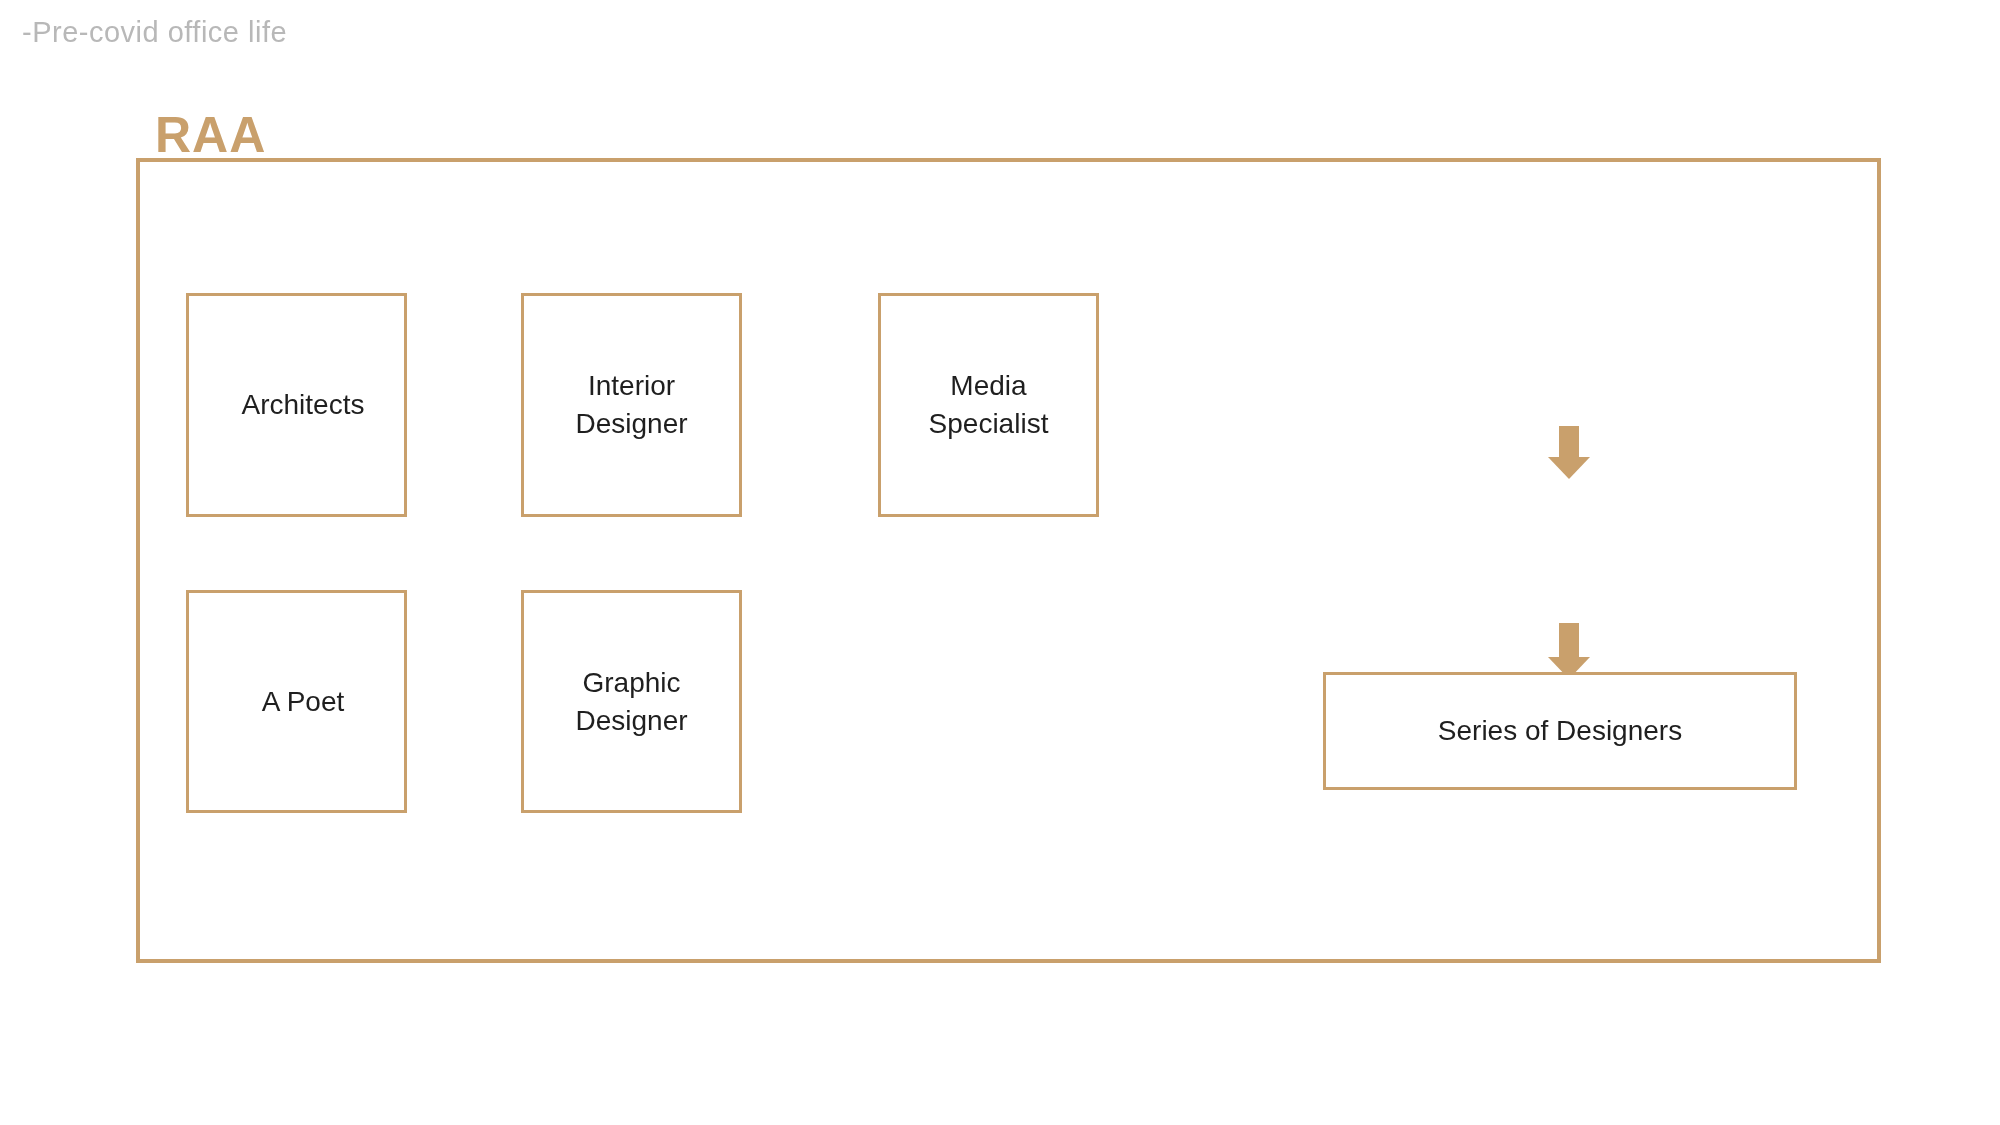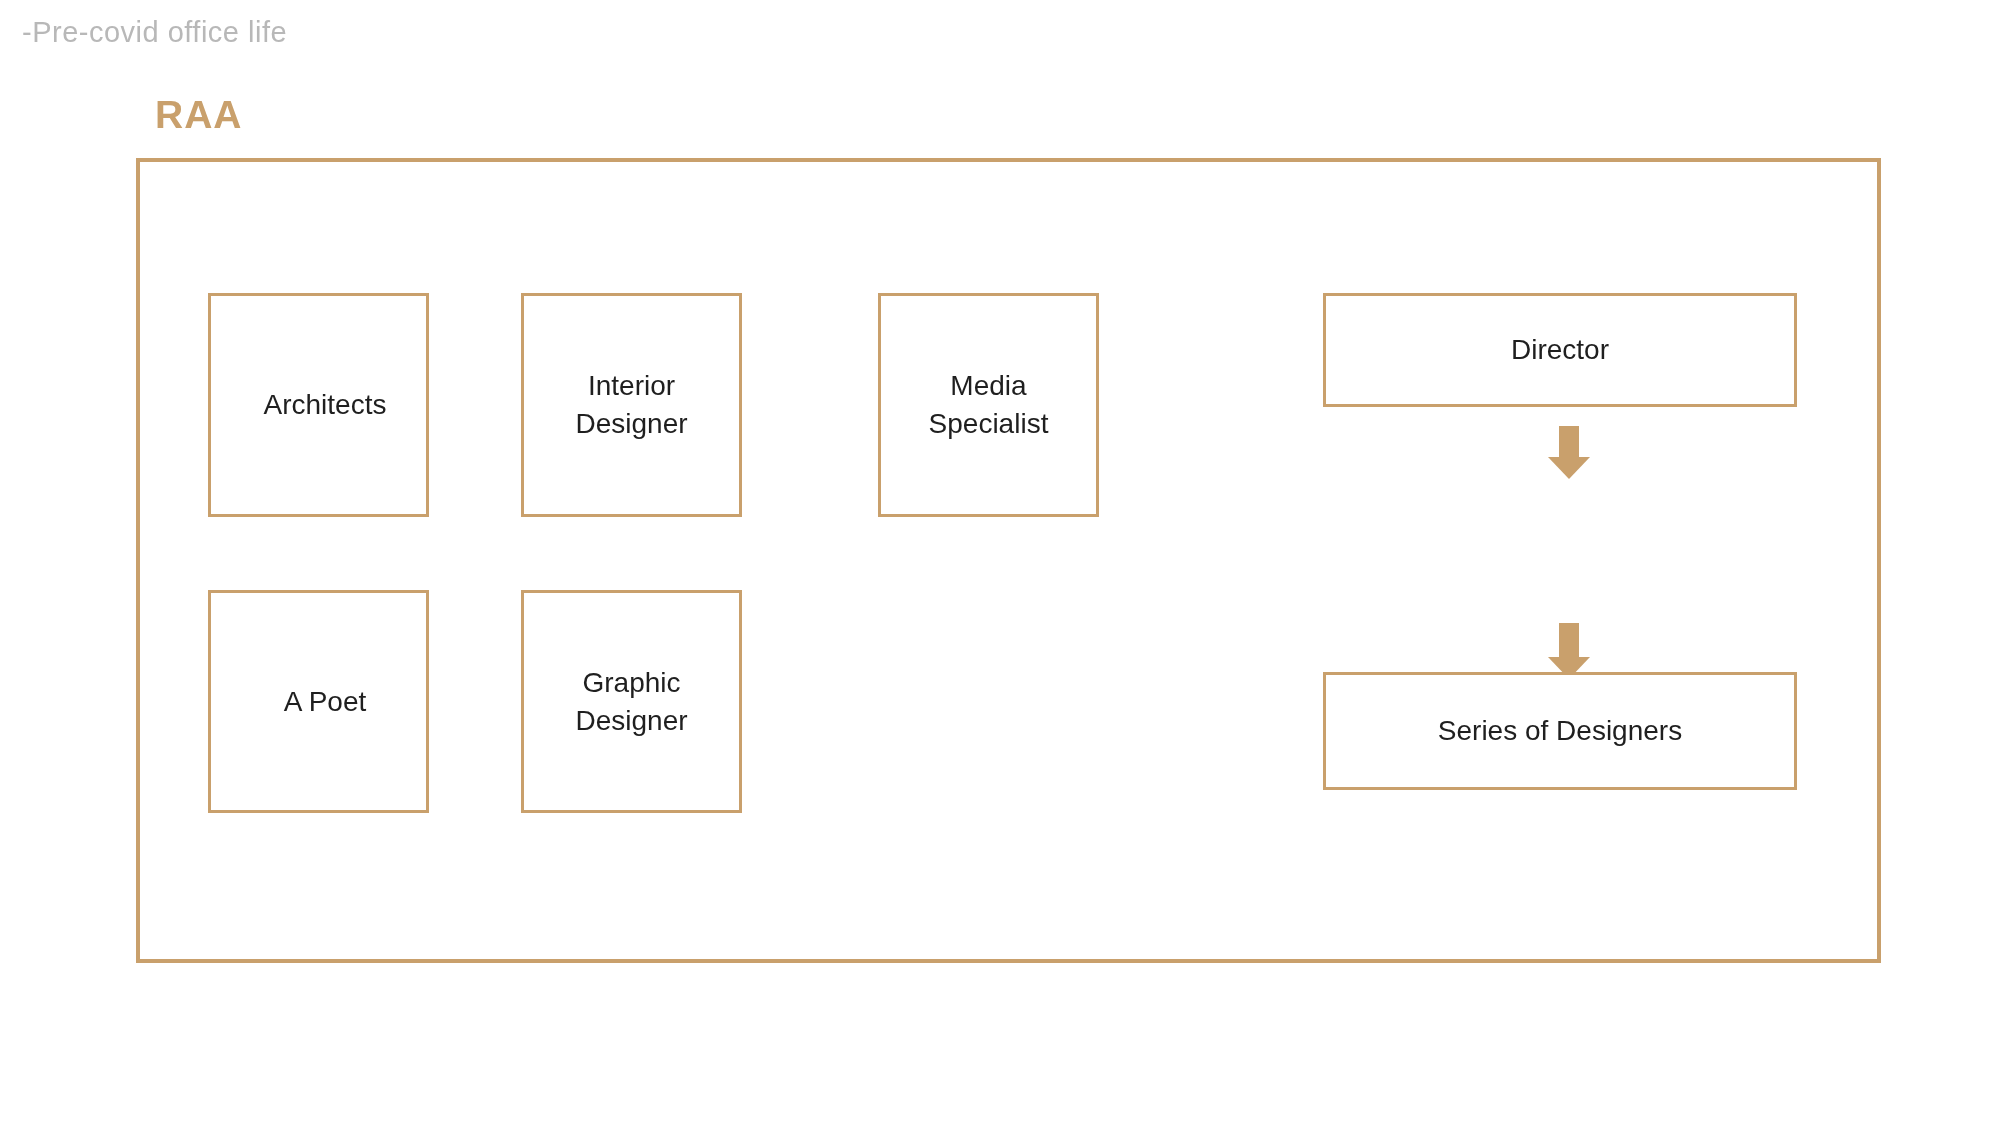--- a/index.html
+++ b/index.html
@@ -17,22 +17,22 @@
   }
   .caption{
     position:absolute;
     left:22px;top:16px;
     font-size:29px;
     letter-spacing:0.5px;
     color:var(--caption-gray);
   }
   .raa-title{
     position:absolute;
-    left:155px;top:95px;
-    font-size:39px;
+    left:155px;top:110px;
+    font-size:50px;
     font-weight:bold;
     letter-spacing:1px;
     color:var(--tan);
     line-height:1;
   }
   .outer-frame{
     position:absolute;
     left:136px;top:158px;
     width:1745px;height:805px;
     border:4px solid var(--tan);
@@ -57,21 +57,21 @@
   }
   .box-label{
     font-size:28px;
     line-height:1.35;
     color:var(--text-dark);
     text-align:center;
     white-space:pre-line;
   }
   .row1{top:293px;height:224px;}
   .row2{top:590px;height:223px;}
-  .col1{left:208px;padding-left:13px;}
+  .col1{left:186px;padding-left:13px;}
   .col2{left:521px;}
   .col3{left:878px;}
   .lvl-director{top:293px;height:114px;}
   .lvl-pm{top:495px;height:113px;}
   .lvl-designers{top:672px;height:118px;}
   .arrow{position:absolute;width:42px;left:1548px;}
   .arrow-stem{
     position:absolute;left:11px;top:0;
     width:20px;
     background:var(--tan);
@@ -113,23 +113,20 @@
   </div>
   <div class="team-box row1 col3">
     <span class="box-label">Media
 Specialist</span>
   </div>
   <div class="team-box row2 col2">
     <span class="box-label">Graphic
 Designer</span>
   </div>
 
-  <div class="level-box lvl-director">
-    <span class="box-label">Director</span>
-  </div>
 
   <div class="arrow arrow1">
     <div class="arrow-stem"></div>
     <div class="arrow-head"></div>
   </div>
 
 
   <div class="arrow arrow2">
     <div class="arrow-stem"></div>
     <div class="arrow-head"></div>

